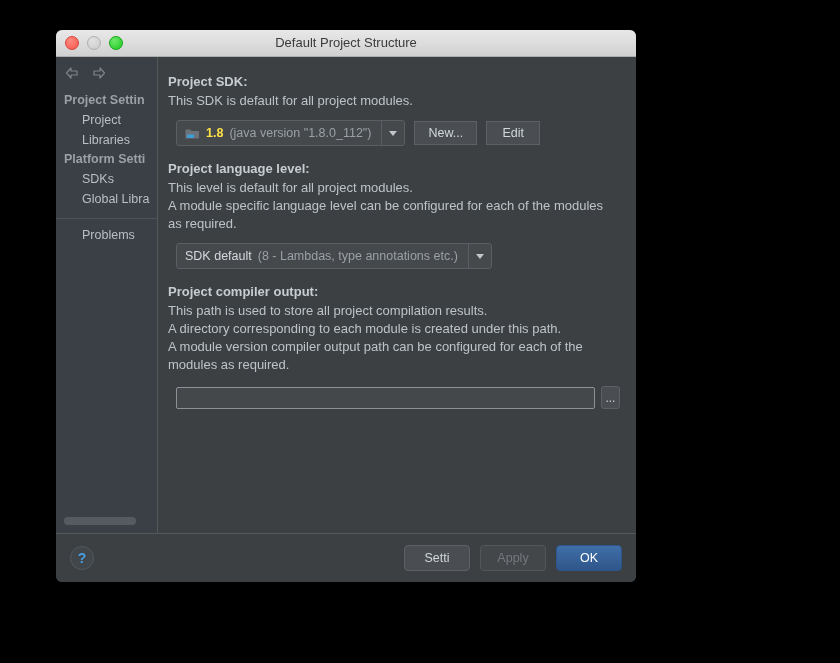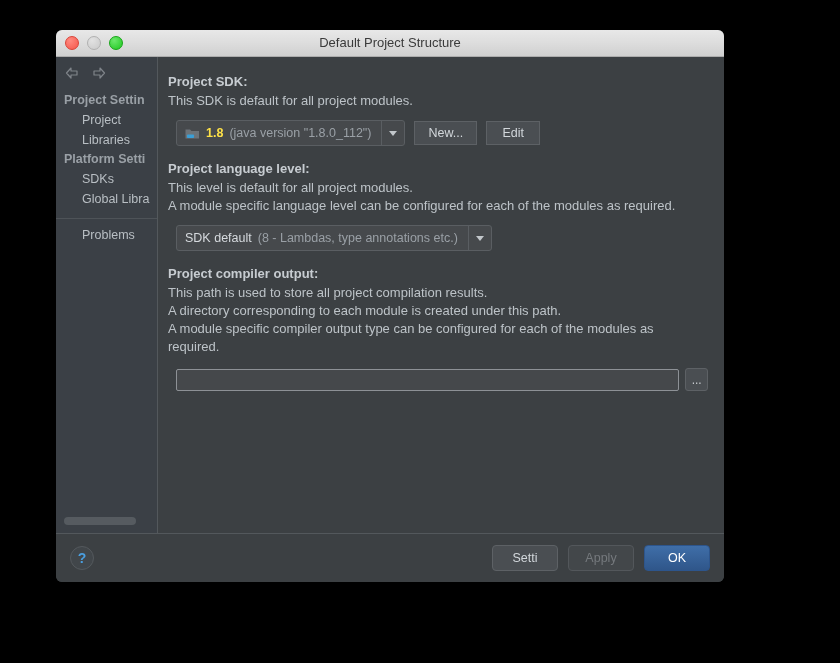--- a/index.html
+++ b/index.html
@@ -14,21 +14,21 @@
   body {
     font-family: "Liberation Sans", "DejaVu Sans", sans-serif;
     -webkit-font-smoothing: antialiased;
   }
 
   
   .window {
     position: absolute;
     left: 56px;
     top: 30px;
-    width: 668px;
+    width: 580px;
     height: 552px;
     border-radius: 6px;
     overflow: hidden;
     box-shadow: 0 10px 34px rgba(0,0,0,0.75);
     display: flex;
     flex-direction: column;
     background: #3c4043;
   }
 
   
@@ -392,21 +392,21 @@
           </div>
           <div class="combo-arrow">
             <span class="tri"></span>
           </div>
         </div>
       </div>
 
       <div class="sect-title">Project compiler output:</div>
       <div class="sect-line">This path is used to store all project compilation results.</div>
       <div class="sect-line">A directory corresponding to each module is created under this path.</div>
-      <div class="sect-para">A module specific compiler output type can be configured for each of the modules as required.</div>
+      <div class="sect-para">A module version compiler output path can be configured for each of the modules as required.</div>
 
       <div class="path-row">
         <input class="path-input" type="text" value="" style="">
         <button class="browse-btn">...</button>
       </div>
 
     </div>
   </div>
 
   <div class="footer">

